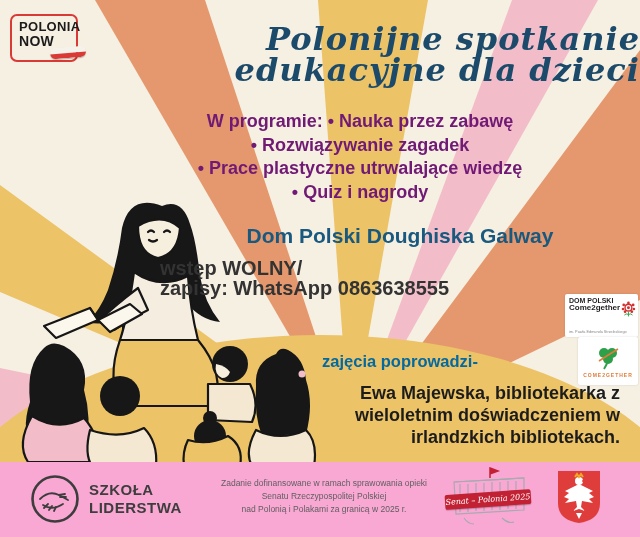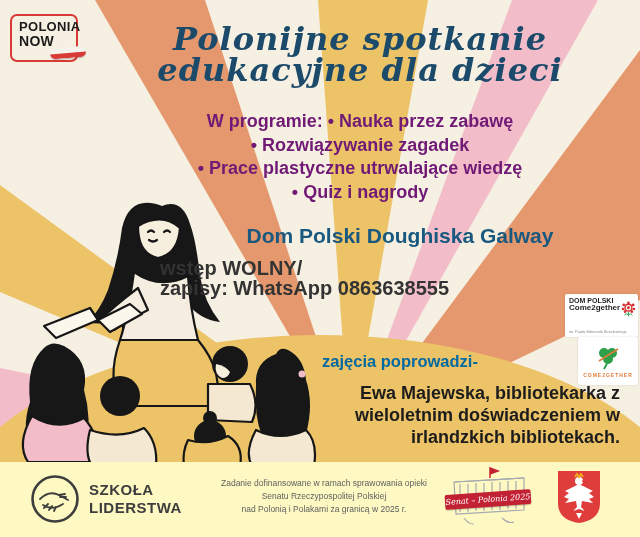--- a/index.html
+++ b/index.html
@@ -23,21 +23,21 @@
   #polonia-badge .l2{font-size:14px;font-weight:800;letter-spacing:.3px;}
   #polonia-flag{
     position:absolute;left:38px;top:31px;width:36px;height:11px;
     border-radius:6px;overflow:hidden;transform:rotate(-5deg);
     box-shadow:0 1px 1px rgba(0,0,0,.25);
   }
   #polonia-flag .w{height:50%;background:#f4f2ea;}
   #polonia-flag .r{height:50%;background:#d93a35;}
   
   #title{
-    left:80px;top:24px;width:560px;text-align:center;
+    left:80px;top:24px;width:560px;text-align:right;
     font-family:"DejaVu Serif",serif;font-style:italic;font-weight:bold;
     color:#1c4a6a;font-size:32px;line-height:31px;letter-spacing:1px;
   }
   
   #program{
     left:90px;top:110px;width:540px;text-align:center;
     color:#701a75;font-weight:bold;font-size:18px;line-height:23.5px;
   }
   
   #venue{
@@ -68,21 +68,21 @@
   #dompolski-box .t1{font-size:7px;font-weight:800;}
   #dompolski-box .t2{font-size:8px;font-weight:800;}
   #dompolski-box .cap{font-size:3.8px;color:#888;margin-top:9px;white-space:nowrap;}
   #shamrock-box{
     left:578px;top:337px;width:60px;height:48px;background:#fff;
     display:flex;flex-direction:column;align-items:center;justify-content:center;
     border-radius:2px;box-shadow:0 0 2px rgba(0,0,0,.15);
   }
   #shamrock-box .lbl{font-size:5px;color:#e07b39;letter-spacing:1px;font-weight:bold;margin-top:1px;}
   
-  #footer{left:0;top:462px;width:640px;height:75px;background:#fef9c3;}
+  #footer{left:0;top:462px;width:640px;height:75px;background:#f9a8d4;}
   #szkola{left:30px;top:474px;display:flex;align-items:center;}
   #szkola .txt{margin-left:9px;color:#3d3d3d;font-weight:800;font-size:15px;line-height:18px;letter-spacing:.5px;}
   #funding{
     left:195px;top:477px;width:250px;text-align:center;
     color:#5e5e5e;font-size:8.5px;line-height:13px;
   }
   #senat{left:444px;top:466px;width:92px;height:64px;}
   #senat-ribbon{
     position:absolute;left:1px;top:26px;width:86px;height:15px;
     background:#c22033;transform:rotate(-4deg);border-radius:2px;

